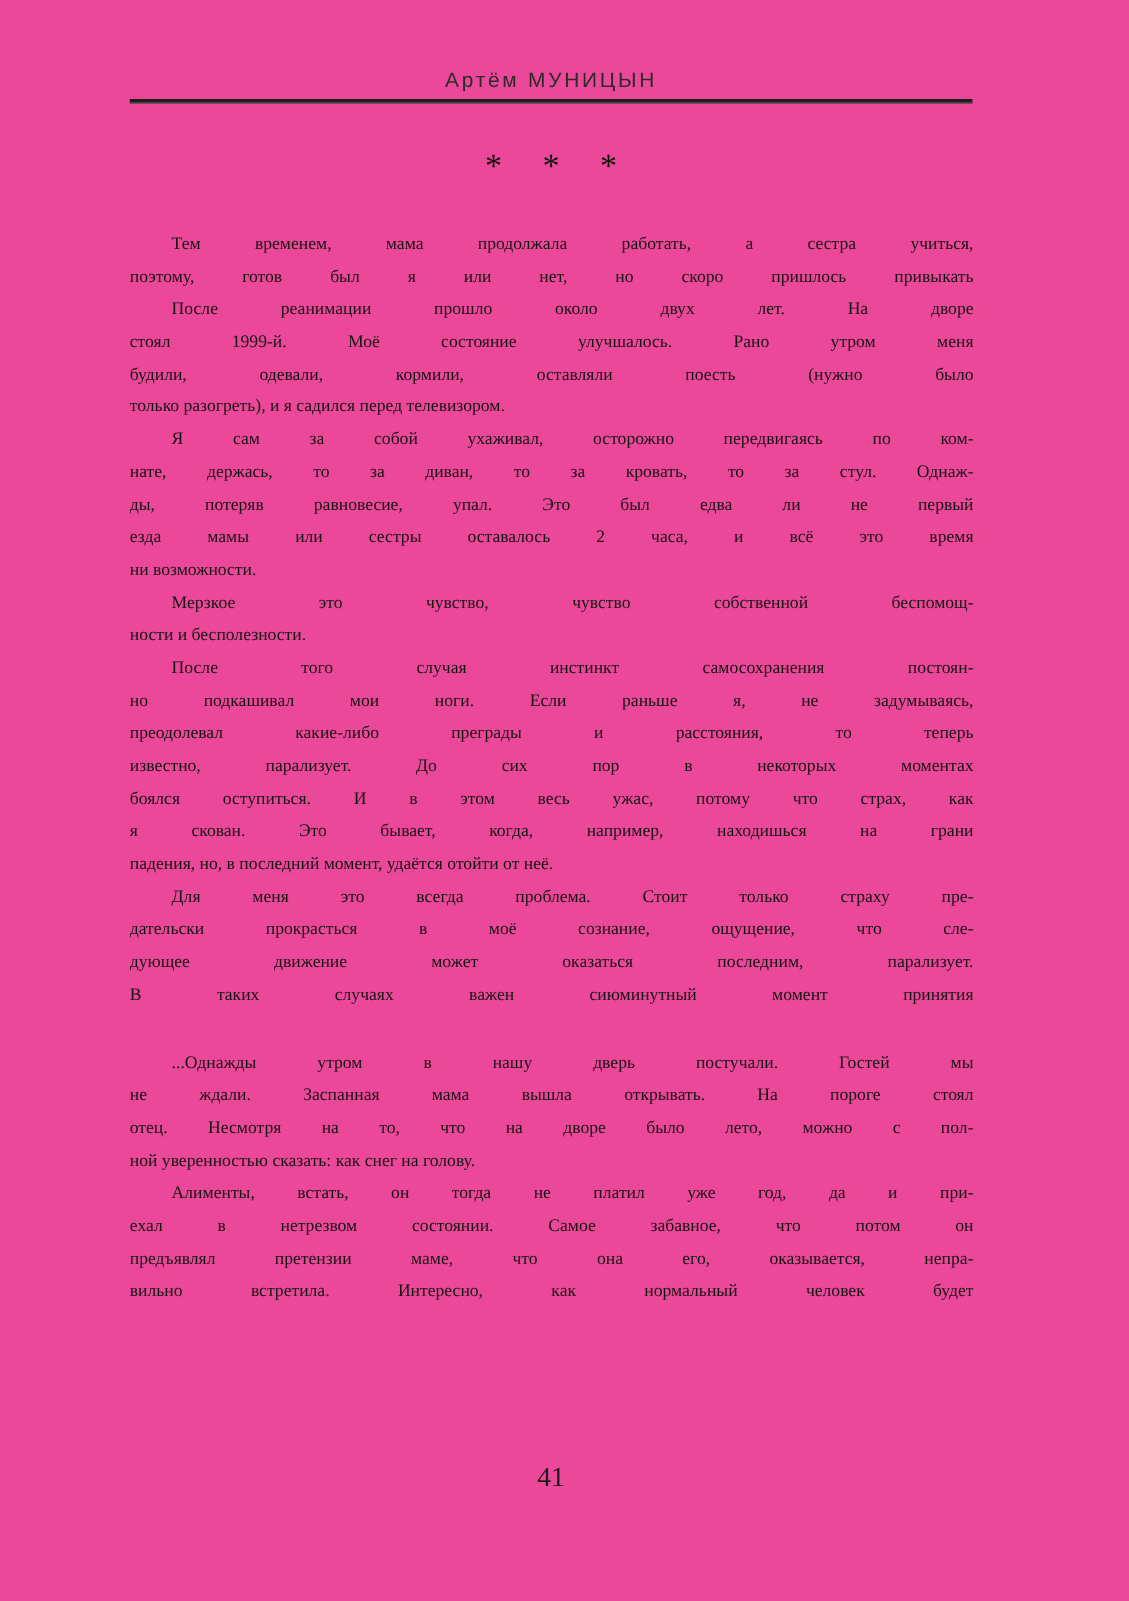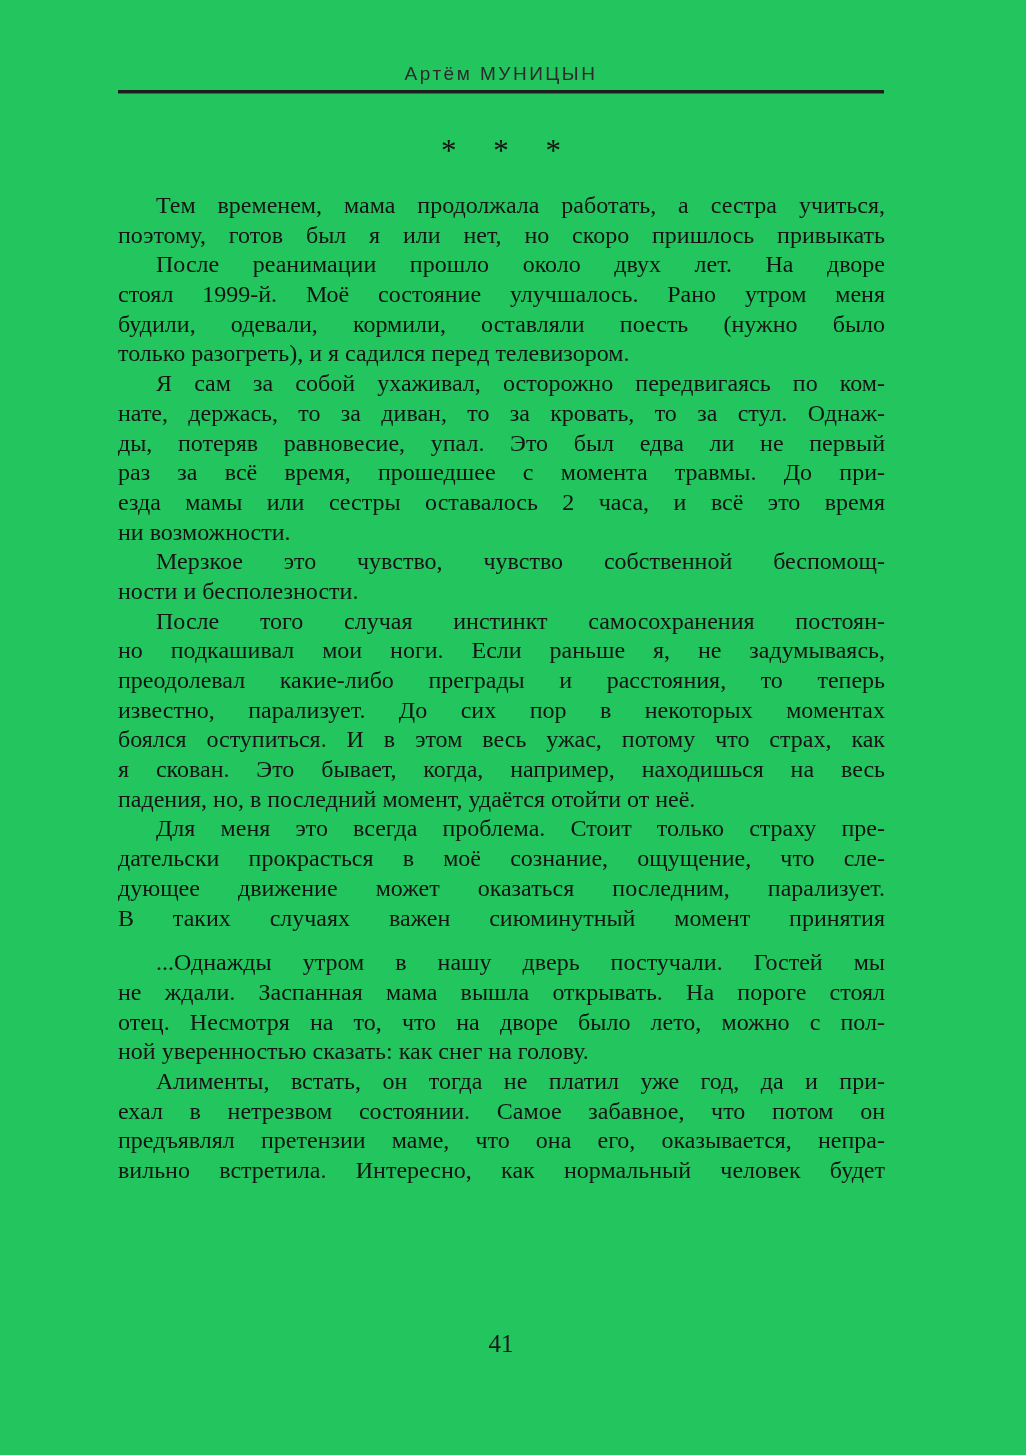--- a/index.html
+++ b/index.html
@@ -4,21 +4,21 @@
 <style>
   html, body {
     margin: 0;
     padding: 0;
     background: #ffffff;
   }
   .page {
     position: relative;
     width: 1026px;
     height: 1455px;
-    background: #22c55e;
+    background: #ec4899;
     color: #1b1b1b;
     font-family: "Liberation Serif", serif;
     overflow: hidden;
     text-decoration: underline;
   }
   .running-header {
     position: absolute;
     top: 63px;
     left: 118px;
     width: 766px;
@@ -42,41 +42,41 @@
     top: 133px;
     left: 118px;
     width: 766px;
     text-align: center;
     font-size: 31px;
     word-spacing: 29px;
     color: #111;
   }
   .body-text {
     position: absolute;
-    top: 191px;
+    top: 207px;
     left: 118px;
     width: 767px;
-    font-size: 24px;
+    font-size: 16px;
     line-height: 29.7px;
     color: #151515;
   }
   .line {
     text-align: justify;
     text-align-last: justify;
     height: 29.7px;
     overflow: hidden;
   }
   .line.first {
     text-indent: 38px;
   }
   .line.last {
     text-align-last: left;
   }
   .line.gap {
-    margin-top: 15px;
+    margin-top: 32px;
   }
   .page-number {
     position: absolute;
     top: 1330px;
     left: 118px;
     width: 766px;
     text-align: center;
     font-size: 25px;
     color: #1b1b1b;
   }
@@ -94,31 +94,30 @@
   <div class="body-text">
       <div class="line first">Тем временем, мама продолжала работать, а сестра учиться,</div>
       <div class="line">поэтому, готов был я или нет, но скоро пришлось привыкать</div>
       <div class="line first">После реанимации прошло около двух лет. На дворе</div>
       <div class="line">стоял 1999-й. Моё состояние улучшалось. Рано утром меня</div>
       <div class="line">будили, одевали, кормили, оставляли поесть (нужно было</div>
       <div class="line last">только разогреть), и я садился перед телевизором.</div>
       <div class="line first">Я сам за собой ухаживал, осторожно передвигаясь по ком-</div>
       <div class="line">нате, держась, то за диван, то за кровать, то за стул. Однаж-</div>
       <div class="line">ды, потеряв равновесие, упал. Это был едва ли не первый</div>
-      <div class="line">раз за всё время, прошедшее с момента травмы. До при-</div>
       <div class="line">езда мамы или сестры оставалось 2 часа, и всё это время</div>
       <div class="line last">ни возможности.</div>
       <div class="line first">Мерзкое это чувство, чувство собственной беспомощ-</div>
       <div class="line last">ности и бесполезности.</div>
       <div class="line first">После того случая инстинкт самосохранения постоян-</div>
       <div class="line">но подкашивал мои ноги. Если раньше я, не задумываясь,</div>
       <div class="line">преодолевал какие-либо преграды и расстояния, то теперь</div>
       <div class="line">известно, парализует. До сих пор в некоторых моментах</div>
       <div class="line">боялся оступиться. И в этом весь ужас, потому что страх, как</div>
-      <div class="line">я скован. Это бывает, когда, например, находишься на весь</div>
+      <div class="line">я скован. Это бывает, когда, например, находишься на грани</div>
       <div class="line last">падения, но, в последний момент, удаётся отойти от неё.</div>
       <div class="line first">Для меня это всегда проблема. Стоит только страху пре-</div>
       <div class="line">дательски прокрасться в моё сознание, ощущение, что сле-</div>
       <div class="line">дующее движение может оказаться последним, парализует.</div>
       <div class="line">В таких случаях важен сиюминутный момент принятия</div>
       <div class="line first gap">...Однажды утром в нашу дверь постучали. Гостей мы</div>
       <div class="line">не ждали. Заспанная мама вышла открывать. На пороге стоял</div>
       <div class="line">отец. Несмотря на то, что на дворе было лето, можно с пол-</div>
       <div class="line last">ной уверенностью сказать: как снег на голову.</div>
       <div class="line first">Алименты, встать, он тогда не платил уже год, да и при-</div>

